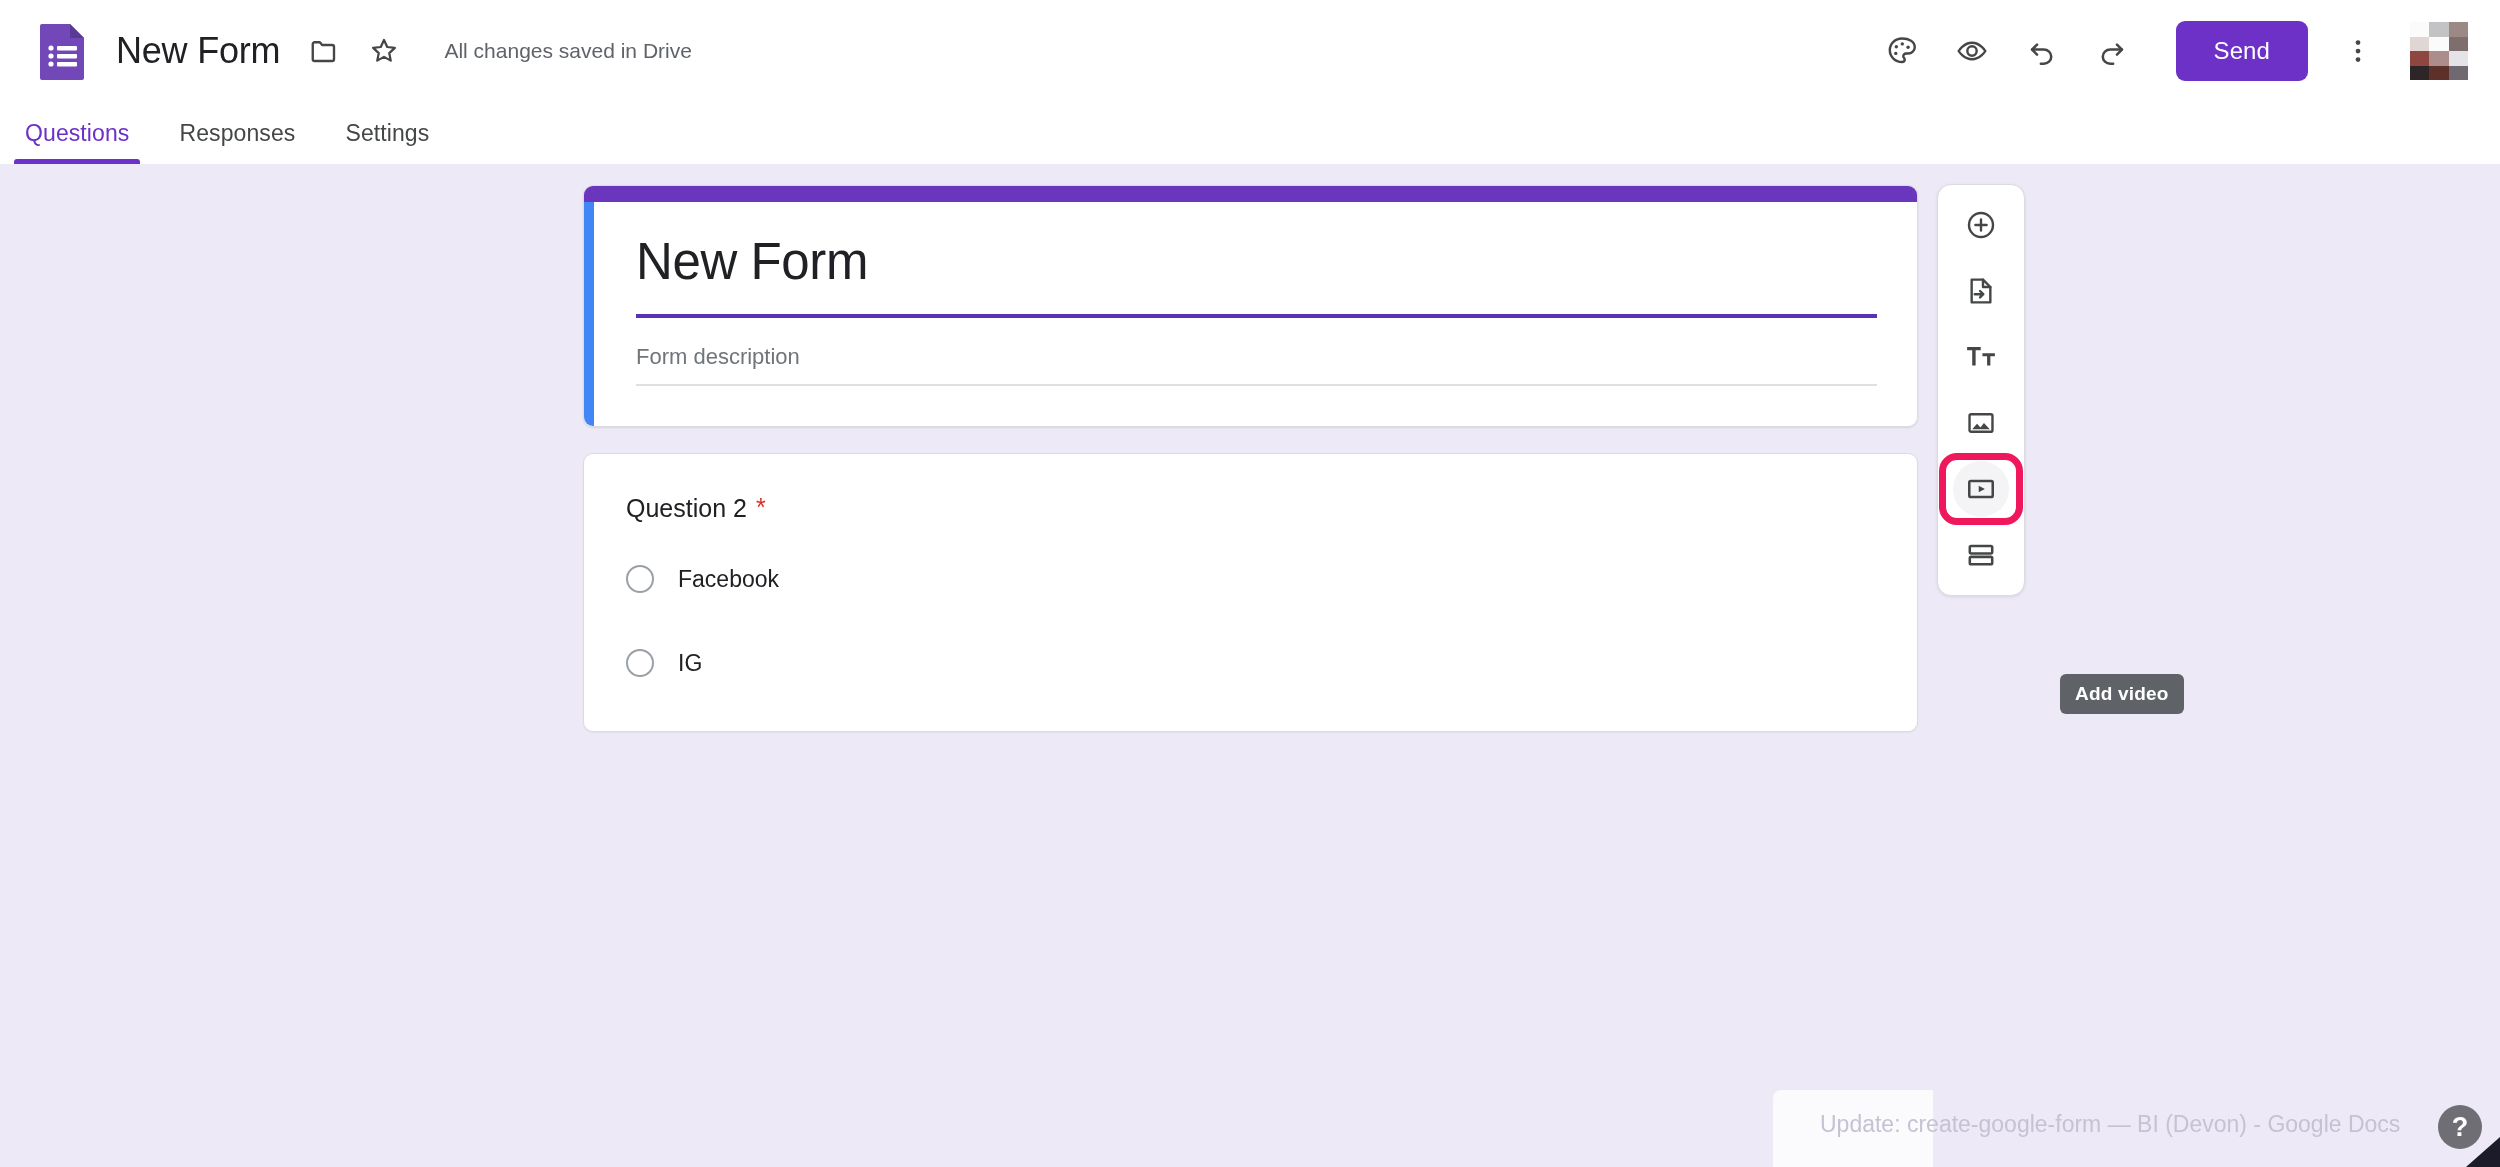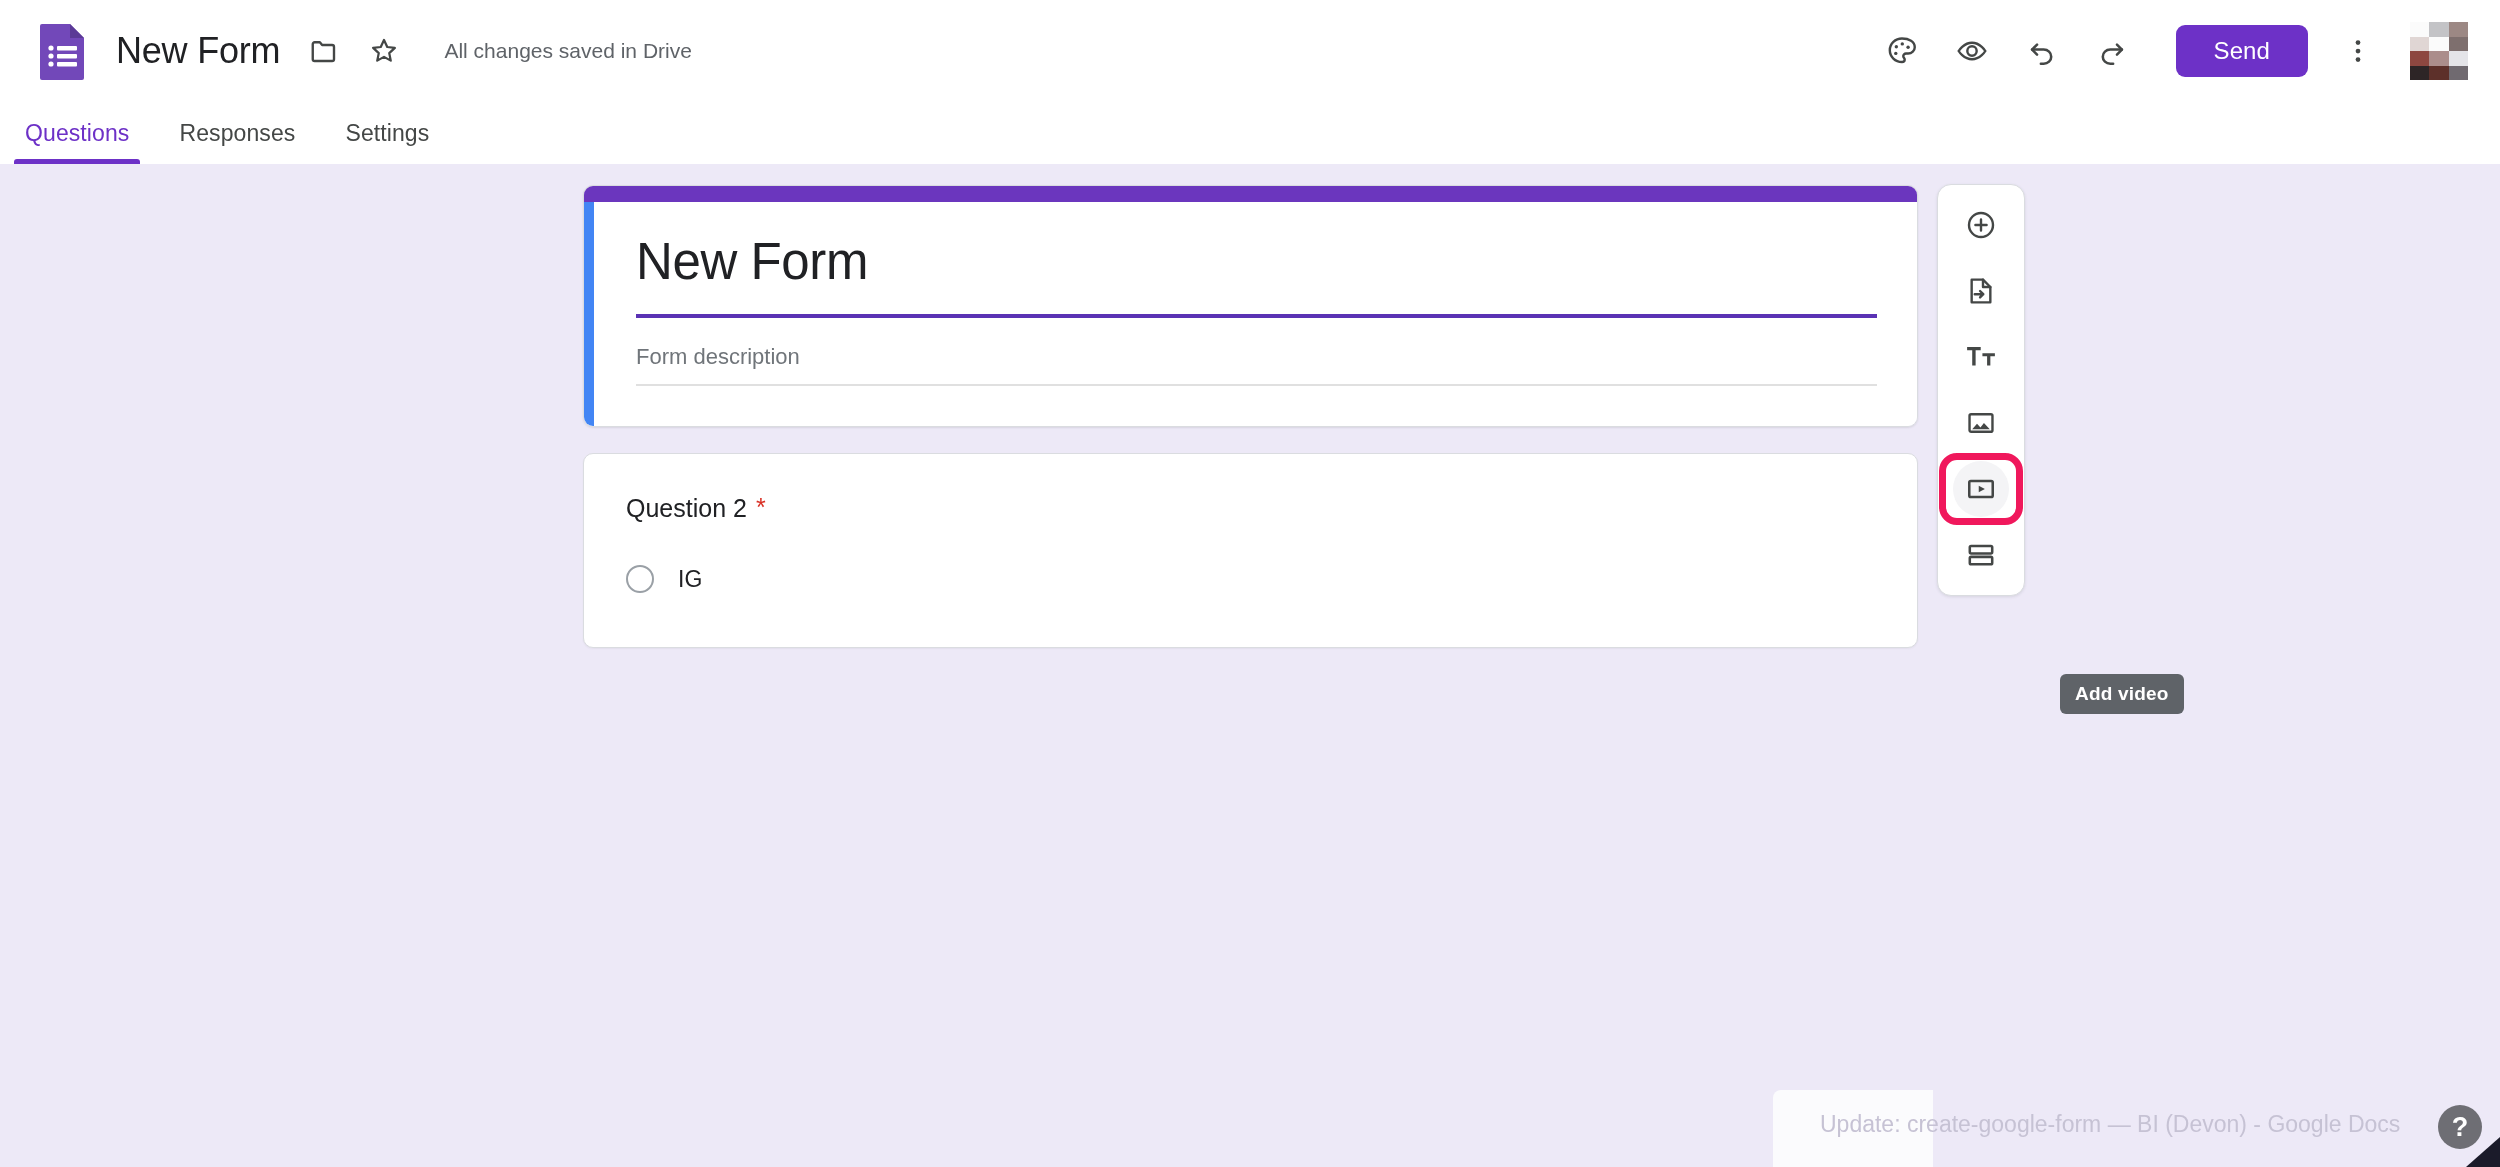--- a/index.html
+++ b/index.html
@@ -78,21 +78,21 @@
   }
 
   .send-btn {
     background: #6D31C7;
     color: #ffffff;
     font-size: 24px;
     font-family: "Liberation Sans", sans-serif;
     border: none;
     border-radius: 9px;
     padding: 0 38px;
-    height: 52px;
+    height: 60px;
     cursor: pointer;
     margin-left: 22px;
     margin-right: 8px;
     letter-spacing: 0.1px;
   }
 
   .avatar {
     width: 58px;
     height: 58px;
     flex: 0 0 auto;
@@ -470,20 +470,24 @@
     </div>
 
 
     <div class="card q-card">
       <div class="q-title">
         <span>Question 2</span>
         <span class="req-star">*</span>
       </div>
       <div class="opt-row">
         <span class="radio"></span>
+        <span class="opt-label">Facebook</span>
+      </div>
+      <div class="opt-row">
+        <span class="radio"></span>
         <span class="opt-label">IG</span>
       </div>
     </div>
 
   </div>
 
   <div class="side-toolbar">
 
     <button class="tool-btn">
       <svg width="32" height="32" viewBox="0 0 24 24" fill="none" stroke="#444746" stroke-width="1.8" stroke-linecap="round">

